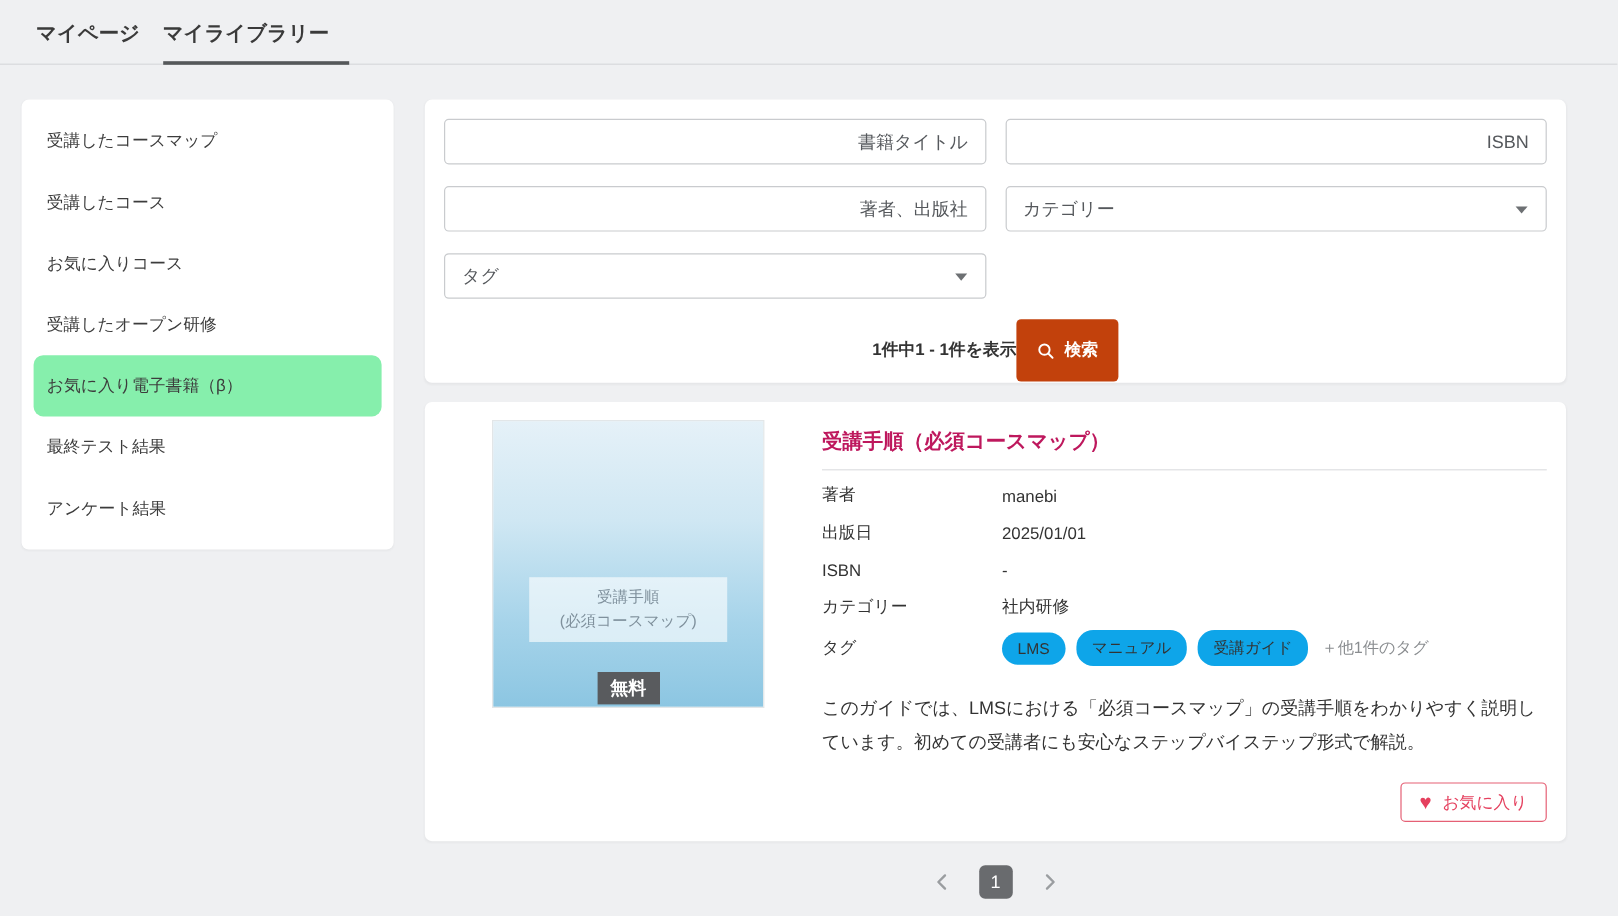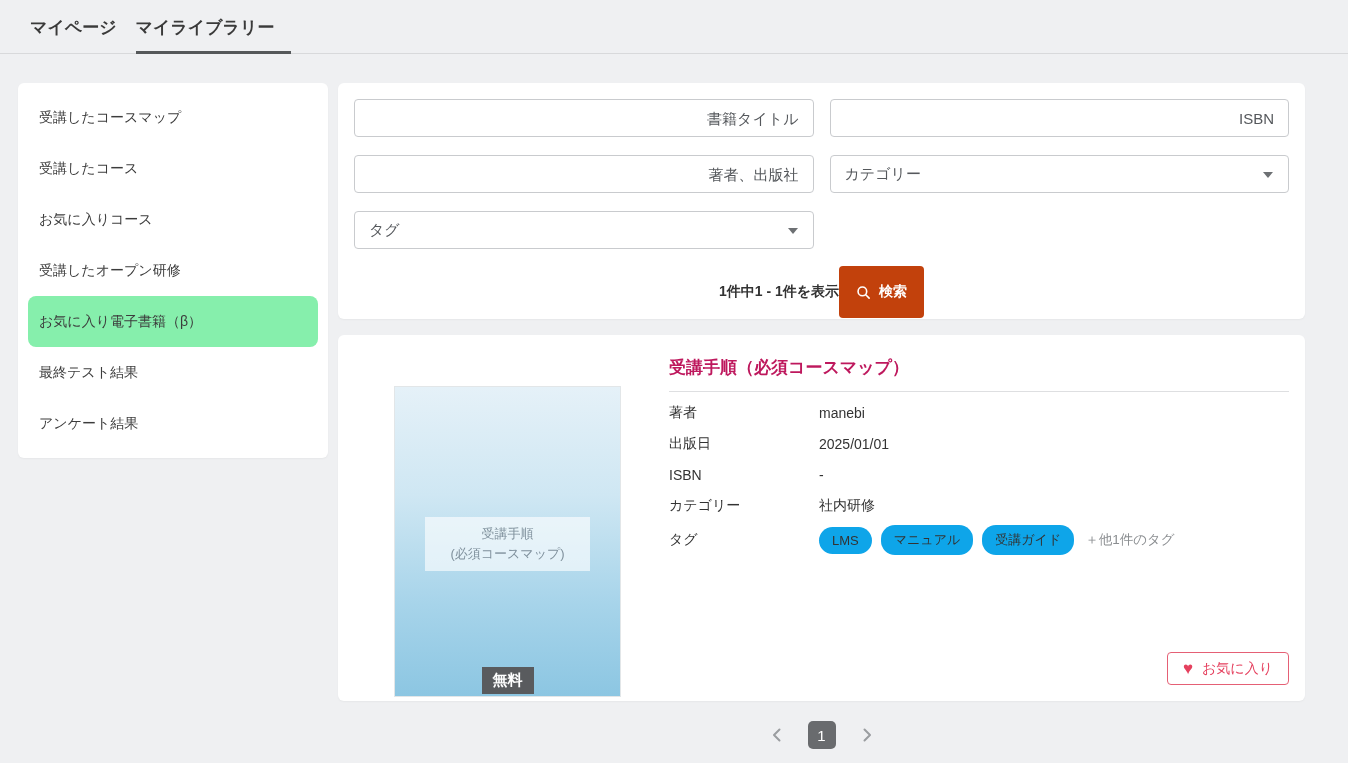--- a/index.html
+++ b/index.html
@@ -15,21 +15,21 @@
   .topbar { border-bottom: 1px solid #d8d9db; padding-left: 30px; }
   .tabs { display: flex; }
   .tab {
     font-size: 17px; font-weight: bold; color: #3a3a3a;
     padding: 16px 0 12px 0; margin-right: 19px; cursor: pointer;
     border-bottom: 3px solid transparent; margin-bottom: -1px;
   }
   .tab.active { padding-right: 17px; border-bottom-color: #55585a; }
 
   
-  .content { display: flex; gap: 10px; padding: 29px 43px 0 18px; align-items: flex-start; }
+  .content { display: flex; gap: 26px; padding: 29px 43px 0 18px; align-items: flex-start; }
 
   
   .sidebar {
     width: 310px; background: #fff; border-radius: 6px;
     padding: 9px 10px; box-shadow: 0 1px 2px rgba(0,0,0,0.04); flex-shrink: 0;
   }
   .side-item {
     height: 51px; display: flex; align-items: center;
     padding: 0 11px; font-size: 14px; color: #3c3c3c;
     border-radius: 8px; cursor: pointer;
@@ -74,24 +74,23 @@
   }
 
   
   .book-card {
     position: relative; background: #fff; border-radius: 6px;
     box-shadow: 0 1px 2px rgba(0,0,0,0.04);
     height: 366px; padding: 15px 16px 16px 56px;
     display: flex; gap: 48px;
   }
   .cover {
-    width: 227px; height: 311px; flex-shrink: 0; position: relative;
+    width: 227px; height: 240px; flex-shrink: 0; position: relative;
     background: linear-gradient(180deg, #e5f1f8 0%, #cfe7f3 35%, #a7d4ea 70%, #8cc6e2 100%);
     border: 1px solid #e2e6e8;
-    margin-top: 36px;
   }
   .cover-band {
     position: absolute; top: 130px; left: 30px; right: 30px;
     background: rgba(255,255,255,0.62); text-align: center;
     padding: 7px 0; font-size: 13px; color: #7f909c; line-height: 1.55;
   }
   .free-badge {
     position: absolute; bottom: 2px; left: 50%; transform: translateX(-50%);
     background: #595b5e; color: #fff; font-size: 15px; font-weight: bold;
     padding: 4px 11px; white-space: nowrap;
@@ -226,20 +225,21 @@
           </div>
           <div class="detail-row tags-row">
             <div class="detail-label">タグ</div>
             <span class="tag-pill">LMS</span>
             <span class="tag-pill">マニュアル</span>
             <span class="tag-pill">受講ガイド</span>
             <span class="more-tags">＋他1件のタグ</span>
           </div>
         </div>
 
+        <div class="book-desc">このガイドでは、LMSにおける「必須コースマップ」の受講手順をわかりやすく説明しています。初めての受講者にも安心なステップバイステップ形式で解説。</div>
       </div>
 
       <button class="fav-btn">
         <span class="heart">♥</span>
         <span>お気に入り</span>
       </button>
     </div>
 
     <div class="pagination">
       <button class="page-arrow">

